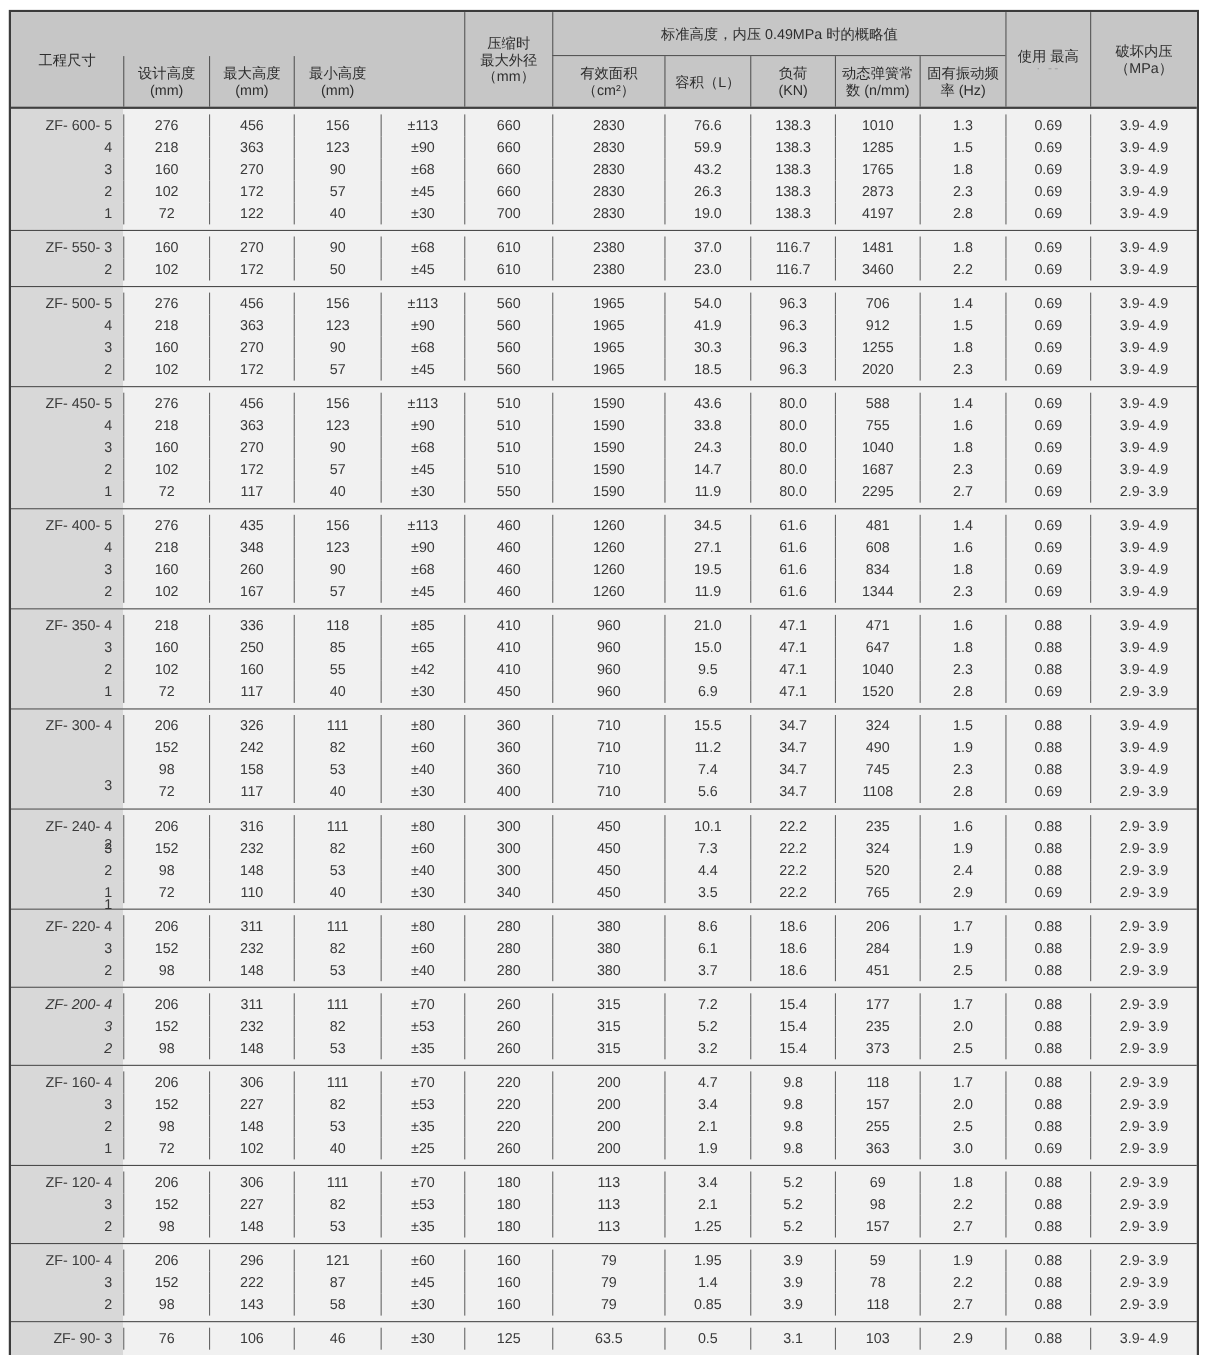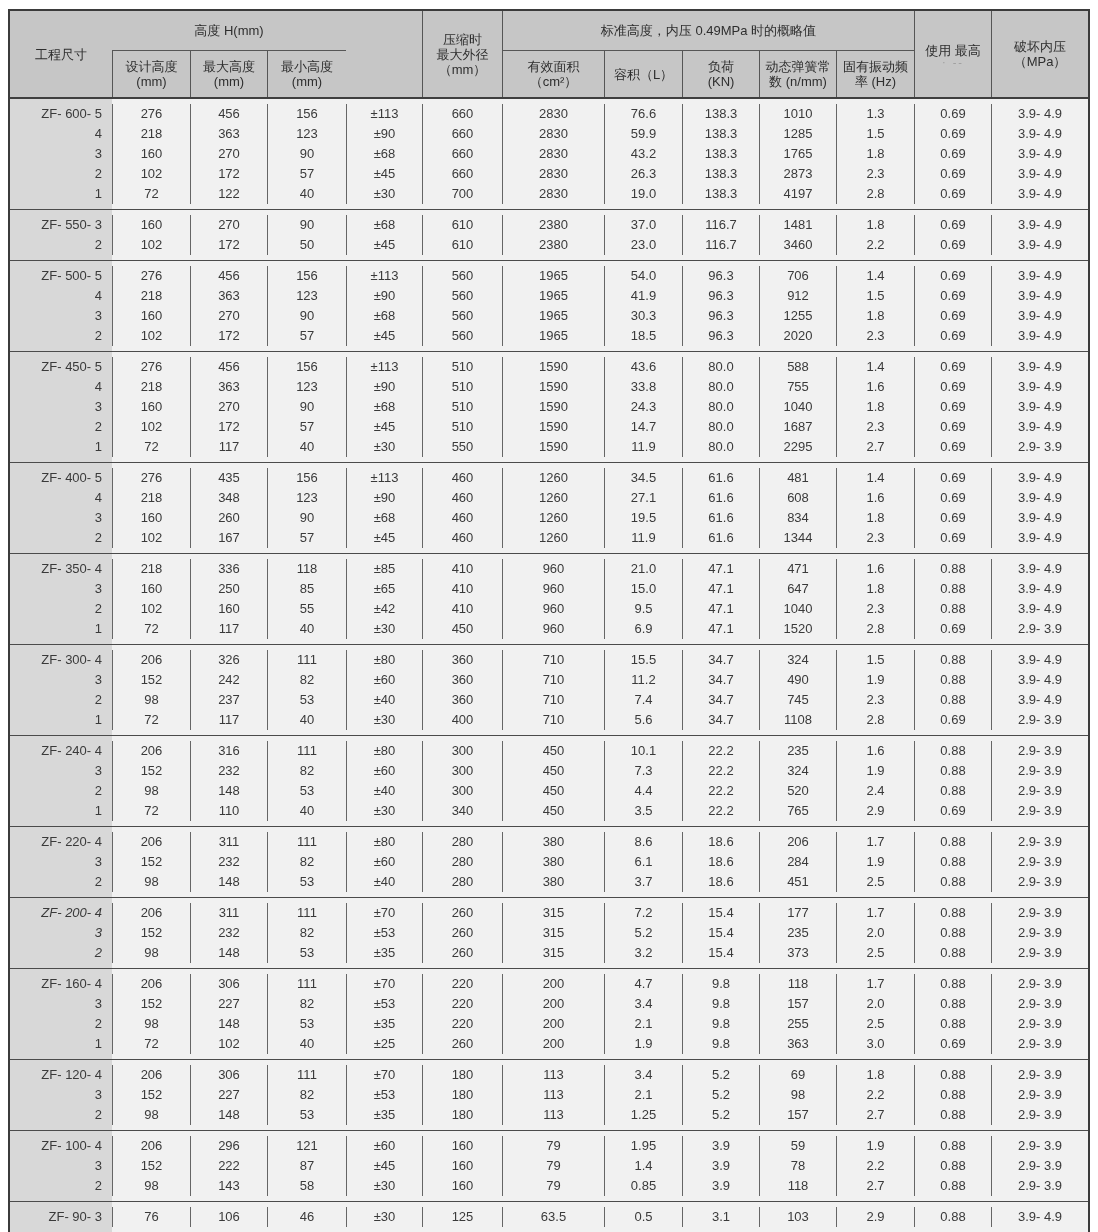--- a/index.html
+++ b/index.html
@@ -83,21 +83,20 @@
   }
 </style>
 </head>
 <body>
 
 <div class="page">
   <div class="spec-table">
 
     <div class="thead">
       <div class="th c1 rs2">工程尺寸</div>
-      <div class="th c2s3 bb" style="grid-row:1">高度 H(mm)</div>
       <div class="th c6 rs2 bl">压缩时
 最大外径
 （mm）</div>
       <div class="th c7s5 bb bl" style="grid-row:1">标准高度，内压 0.49MPa 时的概略值</div>
       <div class="th c13 rs2 bl">破坏内压
 （MPa）</div>
       <div class="th c12 rs2 bl">
         <span>使用 最高</span>
         <span class="faint">· --</span>
       </div>
@@ -450,21 +449,21 @@
           <div class="cell">450</div>
           <div class="cell">960</div>
           <div class="cell">6.9</div>
           <div class="cell">47.1</div>
           <div class="cell">1520</div>
           <div class="cell">2.8</div>
           <div class="cell">0.69</div>
           <div class="cell">2.9- 3.9</div>
         </div>
         <div class="group">
-          <div class="label-cell" style="grid-row: 1 / span 4;">
+          <div class="label-cell" style="grid-row: 1 / span 4; gap: 34px;">
             <div class="label-line">ZF- 300- 4</div>
             <div class="label-line">3</div>
             <div class="label-line">2</div>
             <div class="label-line">1</div>
           </div>
           <div class="cell">206</div>
           <div class="cell">326</div>
           <div class="cell">111</div>
           <div class="cell">±80</div>
           <div class="cell">360</div>
@@ -481,21 +480,21 @@
           <div class="cell">±60</div>
           <div class="cell">360</div>
           <div class="cell">710</div>
           <div class="cell">11.2</div>
           <div class="cell">34.7</div>
           <div class="cell">490</div>
           <div class="cell">1.9</div>
           <div class="cell">0.88</div>
           <div class="cell">3.9- 4.9</div>
           <div class="cell">98</div>
-          <div class="cell">237</div>
+          <div class="cell">158</div>
           <div class="cell">53</div>
           <div class="cell">±40</div>
           <div class="cell">360</div>
           <div class="cell">710</div>
           <div class="cell">7.4</div>
           <div class="cell">34.7</div>
           <div class="cell">745</div>
           <div class="cell">2.3</div>
           <div class="cell">0.88</div>
           <div class="cell">3.9- 4.9</div>

